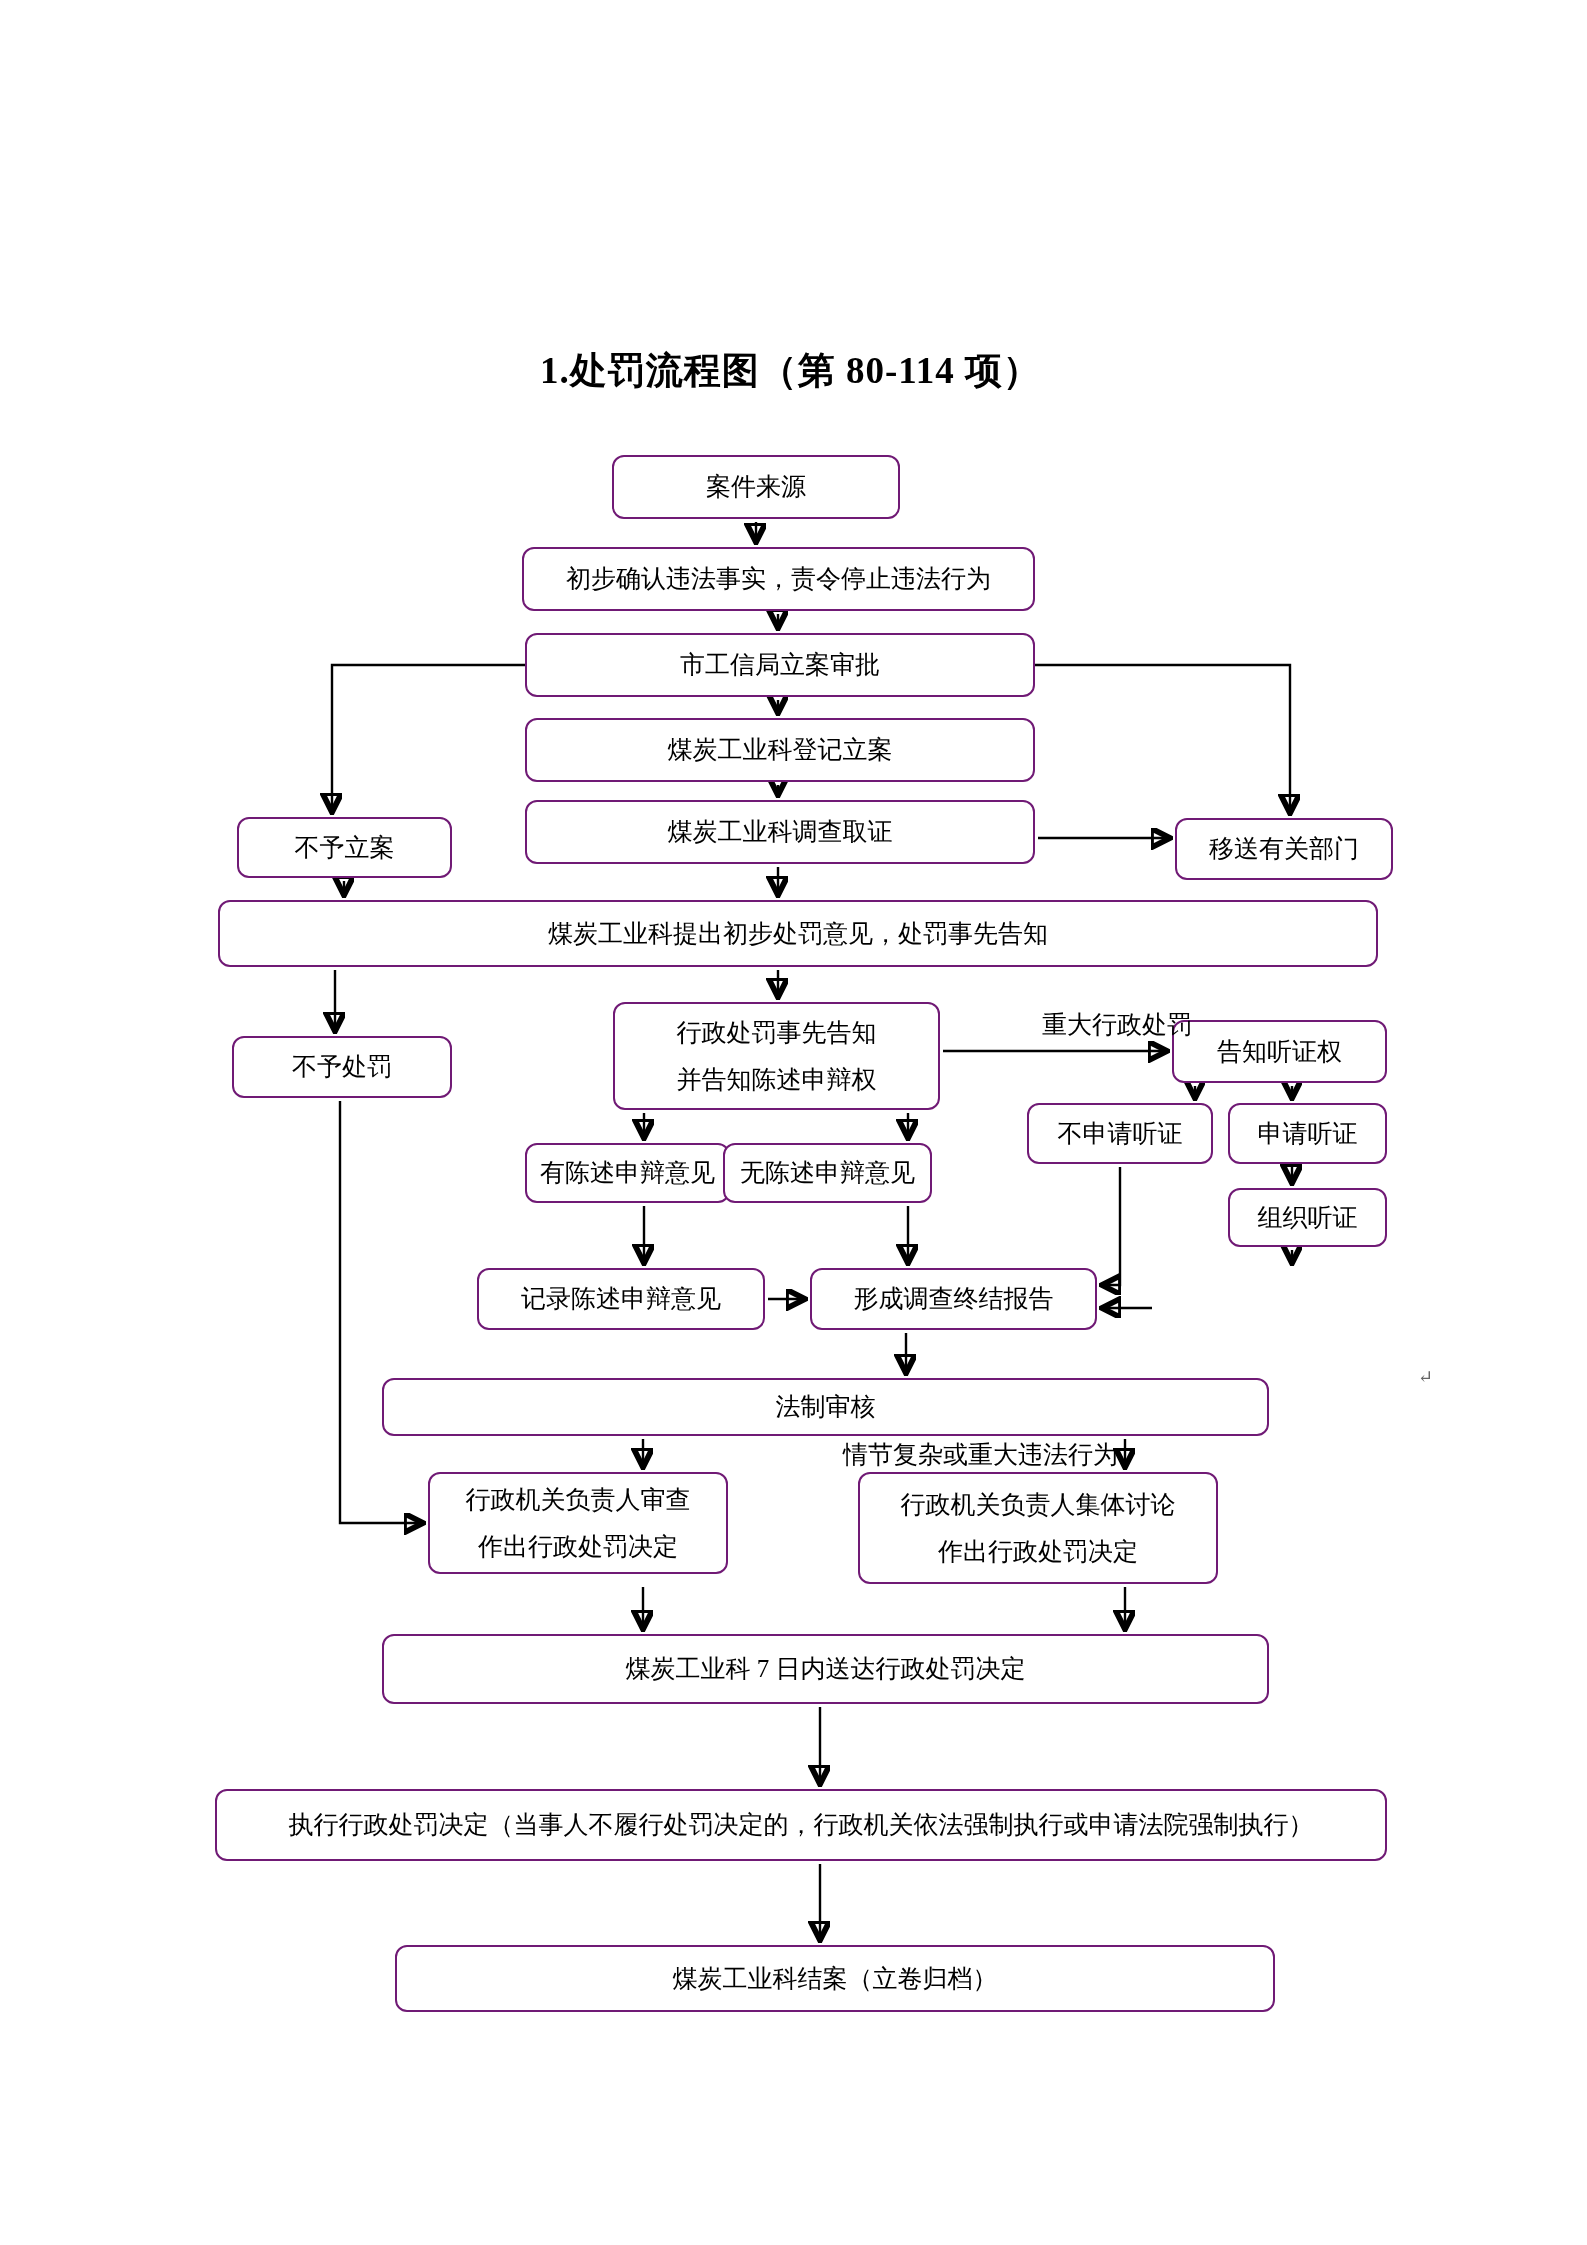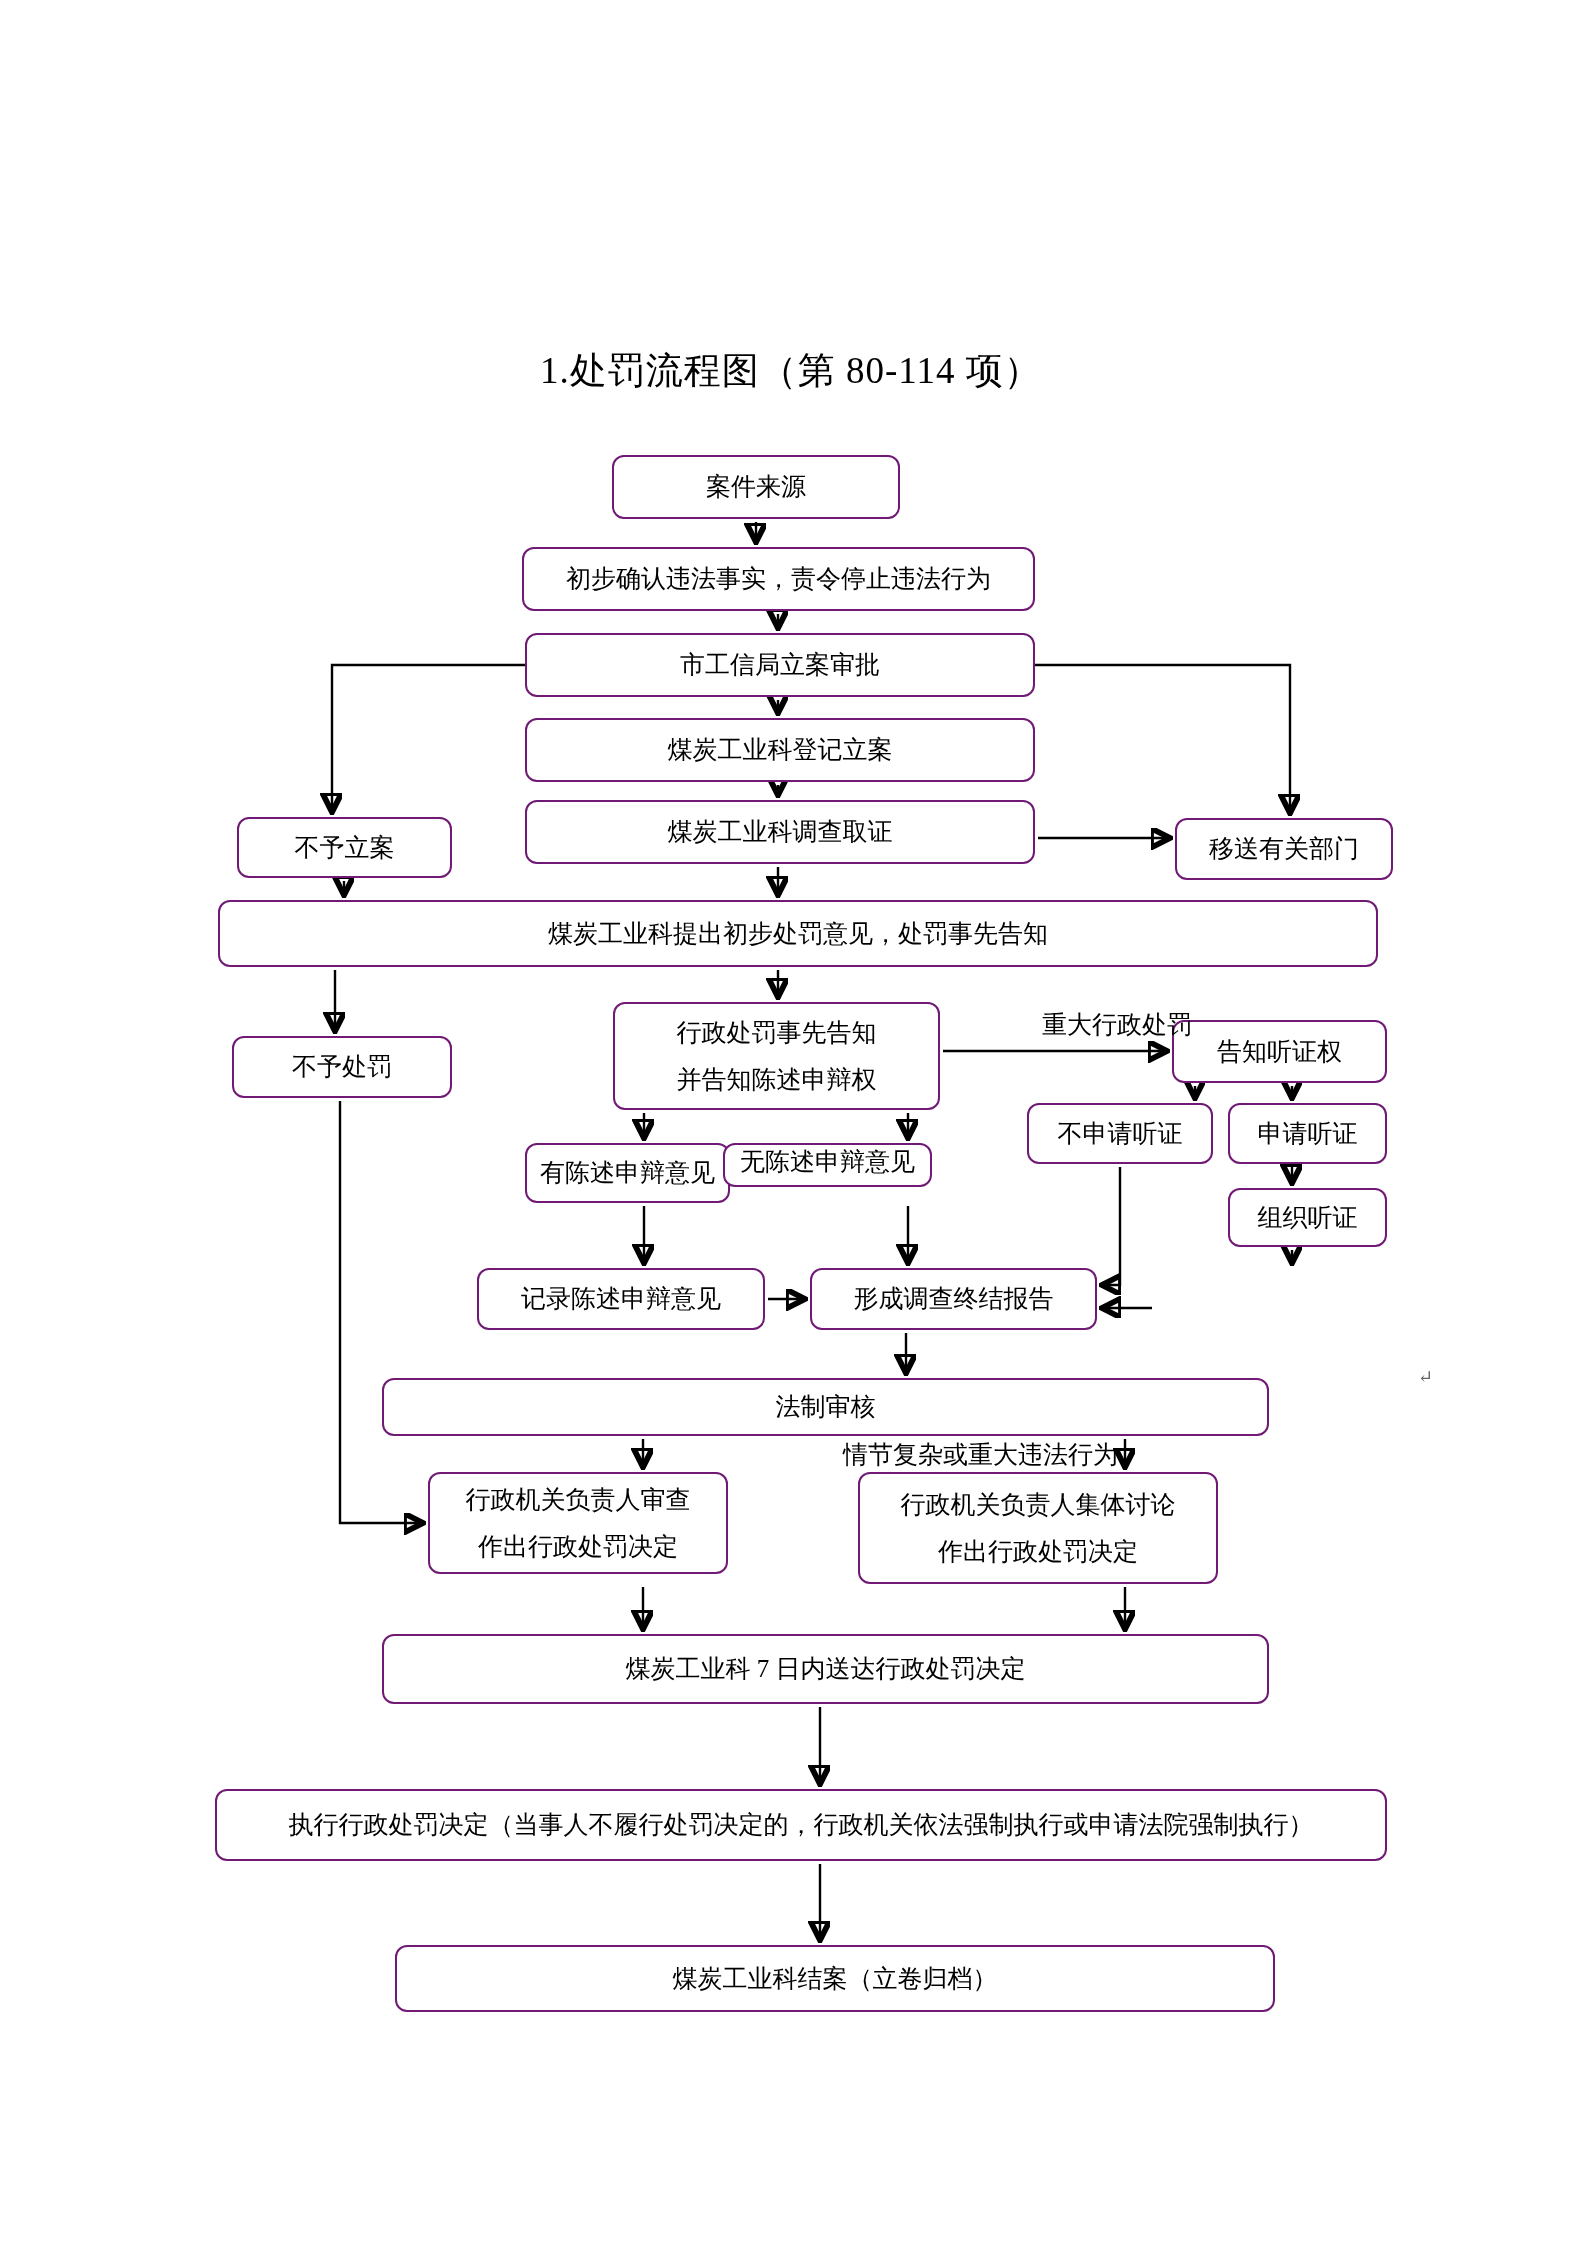--- a/index.html
+++ b/index.html
@@ -10,21 +10,21 @@
     font-family:"Liberation Serif","DejaVu Serif",serif;
     color:#000;
     overflow:hidden;
   }
   .doc-title{
     position:absolute;left:205px;top:262px;
     font-size:42px;font-weight:bold;letter-spacing:4px;
   }
   .doc-subtitle{
     position:absolute;left:540px;top:346px;
-    font-size:37px;font-weight:normal;letter-spacing:1px;
+    font-size:37px;font-weight:bold;letter-spacing:1px;
   }
   .node{
     position:absolute;
     box-sizing:border-box;
     border:2px solid #701a75;
     border-radius:12px;
     background:#fff;
     display:flex;flex-direction:column;
     align-items:center;justify-content:center;
     text-align:center;
@@ -145,21 +145,21 @@
     </div>
 
   <div class="node" style="left:1228px;top:1188px;width:159px;height:59px;">
       <span>组织听证</span>
     </div>
 
   <div class="node" style="left:497px;top:1143px;width:205px;height:60px;margin-left:28px;">
       <span>有陈述申辩意见</span>
     </div>
 
-  <div class="node" style="left:723px;top:1143px;width:209px;height:44px;justify-content:flex-end;">
+  <div class="node" style="left:723px;top:1143px;width:209px;height:60px;">
       <span>无陈述申辩意见</span>
     </div>
 
   <div class="node" style="left:477px;top:1268px;width:288px;height:62px;">
       <span>记录陈述申辩意见</span>
     </div>
 
   <div class="node" style="left:810px;top:1268px;width:287px;height:62px;">
       <span>形成调查终结报告</span>
     </div>

